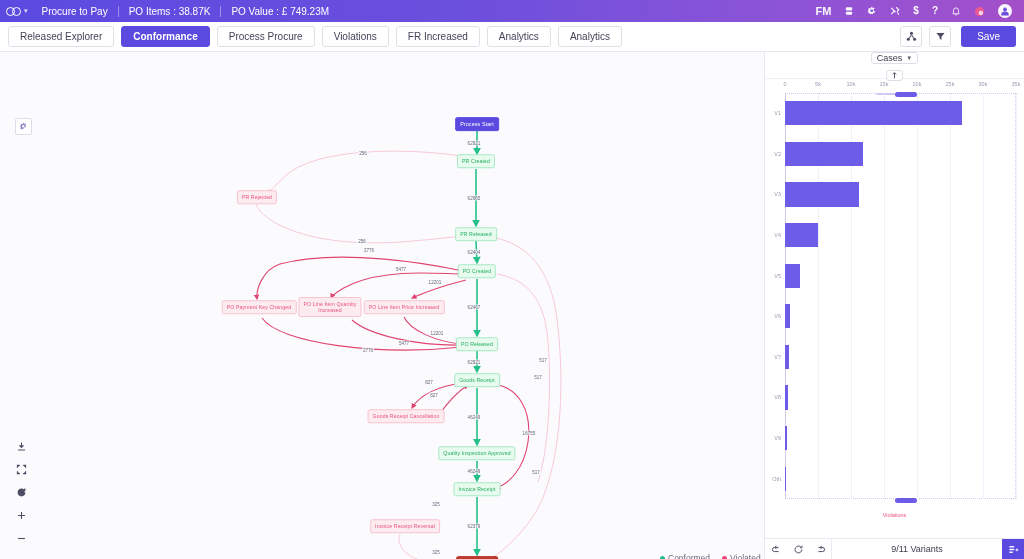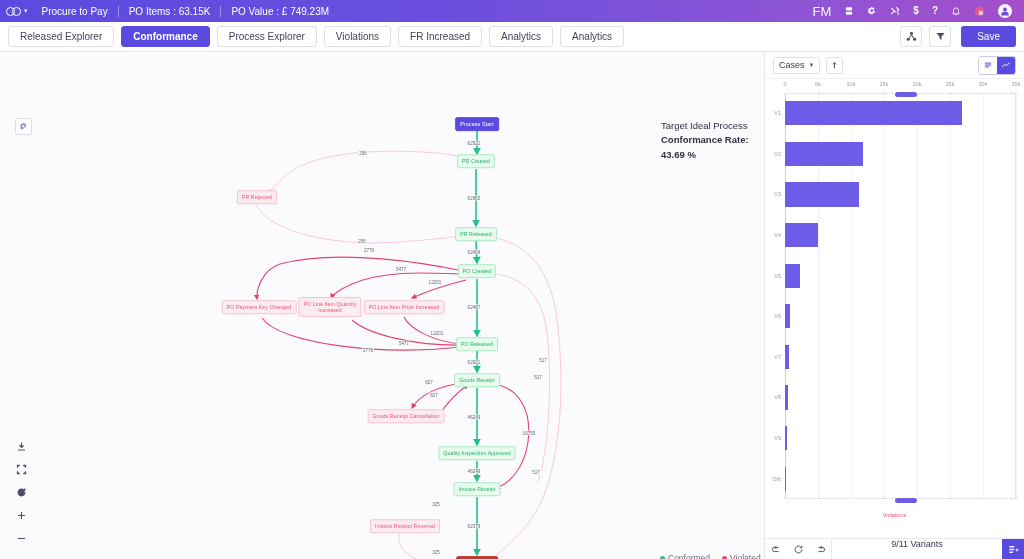--- a/index.html
+++ b/index.html
@@ -107,21 +107,21 @@
   .node.end { background:#c0392f; color:#fff; border:1px solid #b5332a; font-size:5.4px; }
   .node.conf { background:#e7fbef; color:#27ae60; border:1px solid #a9e9c4; }
   .node.viol { background:#fdecef; color:#e8547c; border:1px solid #f7c3d0; }
   .elabel {
     position:absolute; transform:translate(-50%,-50%);
     font-size:4.6px; color:#66667c; background:rgba(251,251,253,.85);
     padding:0 1px; white-space:nowrap;
   }
 
   
-  .rp-head { height:27px; display:flex; align-items:center; padding:0 8px; gap:6px; border-bottom:1px solid #f0f0f5; }
+  .rp-head { height:27px; display:flex; align-items:center; padding:0 8px; gap:6px; border-bottom:1px solid #f0f0f5;flex-direction:column; }
   .sel-box {
     height:17px;padding:0 5px;border:1px solid #dedee9;border-radius:3px;
     display:flex;align-items:center;gap:4px;font-size:9px;color:#3c3c4e;background:#fff;cursor:pointer;
   }
   .sel-box .cv { font-size:6px; color:#5a5a72; }
   .sort-box { width:17px;height:17px;border:1px solid #dedee9;border-radius:3px;display:flex;align-items:center;justify-content:center;background:#fff;cursor:pointer;font-size:8px;color:#3c3c4e; }
   .rp-spacer { flex:1; }
   .seg { display:flex; border:1px solid #cdc8f2; border-radius:3px; overflow:hidden; }
   .seg div { width:18px;height:17px;display:flex;align-items:center;justify-content:center;cursor:pointer;background:#fff; }
   .seg div.on { background:#5b4ae0; }
@@ -132,47 +132,47 @@
   .xtick { position:absolute; font-size:5.5px; color:#9a9ab0; transform:translateX(-50%); }
   .plot { position:absolute; left:20px; top:14px; right:8px; bottom:22px; }
   .plot-frame { position:absolute; inset:0; border:1px dotted #cfcbf0; border-left:1px solid #cfcbf0; }
   .gline { position:absolute; top:0; bottom:0; width:0; border-left:1px dotted #e4e2f6; }
   .bar-row { position:absolute; left:0; right:0; display:flex; align-items:center; }
   .bar { height:100%; background:#6c5ce7; }
   .ylab { position:absolute; right:calc(100% + 4px); font-size:5.5px; color:#9a9ab0; white-space:nowrap; }
   .scroll-pill { position:absolute; height:5px; border-radius:3px; background:#6c5ce7; }
   .x-title { position:absolute; bottom:3px; left:0; right:0; text-align:center; font-size:5.5px; color:#e8547c; }
 
-  .rp-foot { position:absolute; bottom:0; left:0; right:0; height:21px; border-top:1px solid #eaeaf2; display:flex; align-items:flex-start; }
+  .rp-foot { position:absolute; bottom:0; left:0; right:0; height:21px; border-top:1px solid #eaeaf2; display:flex; align-items:center; }
   .rp-foot .fi { width:22px;height:100%;display:flex;align-items:center;justify-content:center;cursor:pointer; }
   .rp-foot .fi svg { width:11px;height:11px; fill:none; stroke:#4d4d66; stroke-width:1.4; }
   .rp-foot .fdiv { width:1px;height:100%;background:#eaeaf2; }
   .rp-foot .flabel { flex:1; text-align:center; font-size:9px; color:#3c3c4e; }
   .rp-foot .fbtn { width:22px;height:100%;background:#5b4ae0;display:flex;align-items:center;justify-content:center;cursor:pointer; }
   .rp-foot .fbtn svg { width:11px;height:11px; fill:#fff; }
 </style>
 </head>
 <body>
 
 <div class="topbar">
   <div class="logo-wrap">
     <span class="logo">
       <span class="ring"></span>
         <span class="ring"></span>
     </span>
     <span class="caret-mini">▾</span>
   </div>
   <div class="tb-label">Procure to Pay</div>
   <div class="tb-sep"></div>
-  <div class="tb-label">PO Items : 63.15K</div>
+  <div class="tb-label">PO Items : 38.87K</div>
   <div class="tb-sep"></div>
   <div class="tb-label">PO Value : £ 749.23M</div>
   <div class="tb-spacer"></div>
   <div class="tb-icons">
-    <span class="tb-ico" style="font-size:13px;font-weight:400;">FM</span>
+    <span class="tb-ico" style="font-size:11px;font-weight:700;">FM</span>
     <span class="tb-ico">
       <svg viewBox="0 0 16 16" width="10" height="10" fill="#fff">
           <rect x="3" y="2" width="10" height="5" rx="1.5"></rect>
           <rect x="3" y="9" width="10" height="5" rx="1.5"></rect>
         </svg>
     </span>
     <span class="tb-ico">
       <svg viewBox="0 0 16 16" width="10" height="10" fill="#fff">
           <path d="M8 1l1 2 2-.6 1 1.8-1.5 1.5L11 8l2 .8-.5 2-2.1.1L9 13l-2-.8L5.5 13 4 11.4 2 11l.4-2L1 8l1.6-1.3L2 4.6 3.8 3.3 5.6 4 6.6 2z"></path>
           <circle cx="7.5" cy="7.5" r="2.2" fill="#7b5fe0"></circle>
@@ -205,21 +205,21 @@
           <circle cx="8" cy="5.5" r="3"></circle>
           <path d="M1.8 15a6.2 6.2 0 0112.4 0z"></path>
         </svg>
     </span>
   </div>
 </div>
 
 <div class="tabbar">
   <div class="tab">Released Explorer</div>
   <div class="tab active">Conformance</div>
-  <div class="tab">Process Explorer</div>
+  <div class="tab">Process Procure</div>
   <div class="tab">Violations</div>
   <div class="tab">FR Increased</div>
   <div class="tab">Analytics</div>
   <div class="tab">Analytics</div>
   <div class="tab-spacer"></div>
   <div class="tool-btn">
     <svg viewBox="0 0 16 16">
         <circle cx="8" cy="3.2" r="2.2"></circle>
         <circle cx="3.4" cy="12" r="2.2"></circle>
         <circle cx="12.6" cy="12" r="2.2"></circle>
@@ -267,24 +267,20 @@
             <path d="M8 3v10M3 8h10"></path>
           </svg>
       </div>
       <div class="ct">
         <svg viewBox="0 0 16 16" fill="none" stroke-width="1.6">
             <path d="M3 8h10"></path>
           </svg>
       </div>
     </div>
 
-    <div class="ideal-box">
-      <div>Target Ideal Process</div>
-      <div style="font-weight:700;">Conformance Rate: 43.69 %</div>
-    </div>
 
     <div class="legend">
       <span><i style="background:#1fc08a"></i><span>Conformed</span></span>
       <span><i style="background:#f0437c"></i><span>Violated</span></span>
     </div>
 
     <div class="graph">
       <svg width="765" height="507">
         <defs>
           <marker id="agr" markerWidth="5" markerHeight="5" refX="4" refY="2.5" orient="auto">

